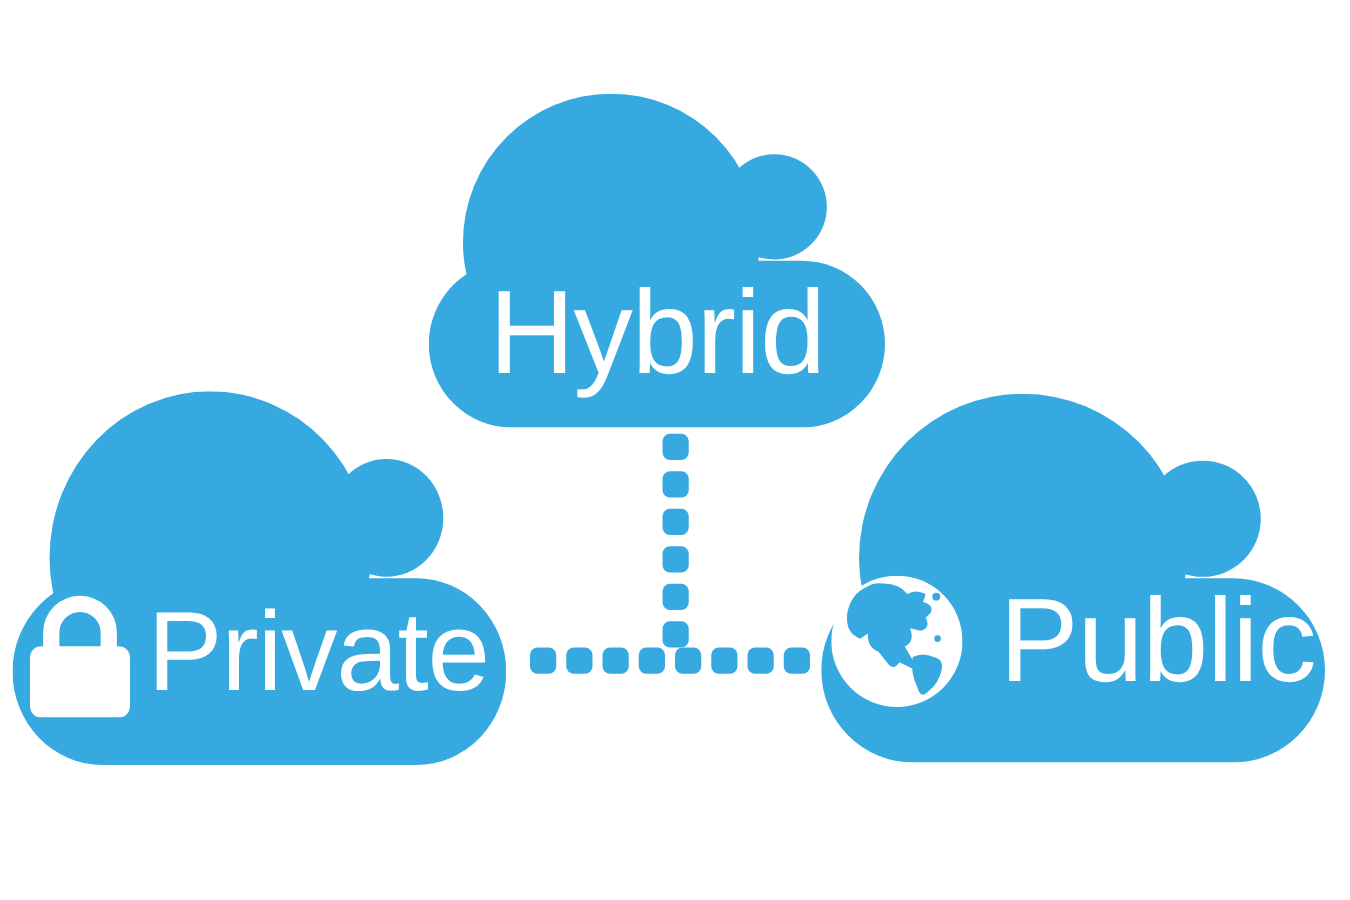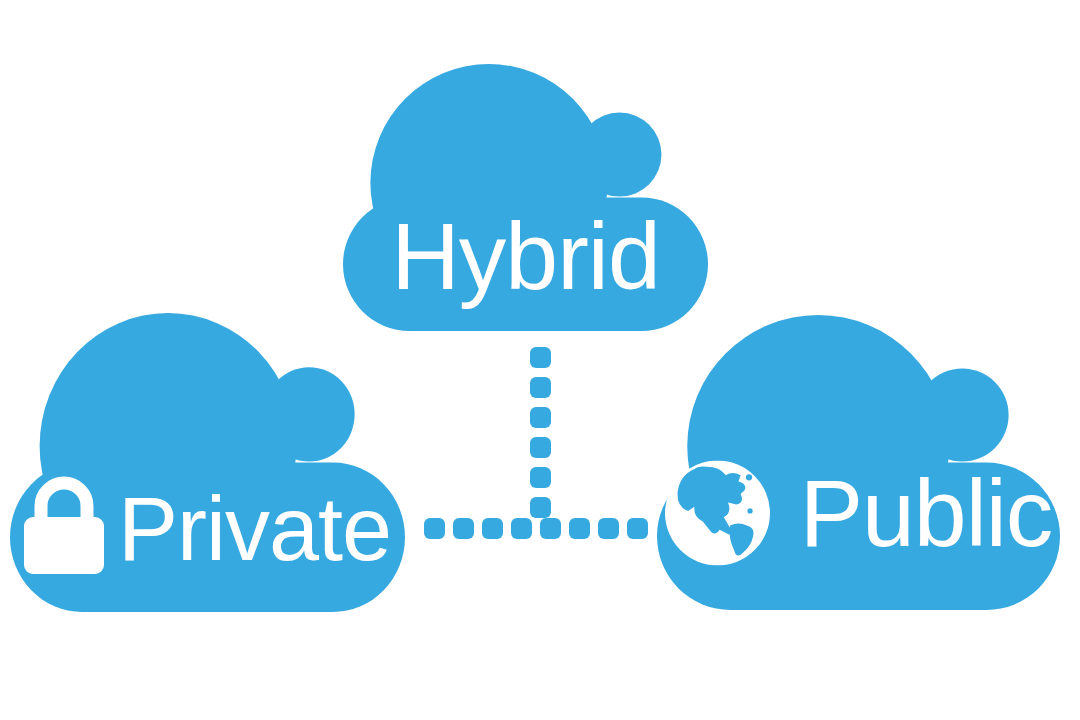--- a/index.html
+++ b/index.html
@@ -22,25 +22,25 @@
     display:flex;align-items:center;justify-content:center;
     transform:translateY(-50%);
   }
   .cloud-label{
     color:var(--text-white);
     font-weight:300;
     letter-spacing:-1px;
     line-height:1;
     white-space:nowrap;
   }
-  #cloud-hybrid{left:343px;top:64px;width:365px;height:267px;}
+  #cloud-hybrid{left:343px;top:75px;width:365px;height:267px;}
   #cloud-hybrid .cloud-content{top:72%;}
   #cloud-hybrid .cloud-label{font-size:95px;}
   #cloud-private{left:10px;top:313px;width:395px;height:299px;}
-  #cloud-private .cloud-content{top:70%;gap:14px;align-items:flex-end;}
+  #cloud-private .cloud-content{top:70%;gap:14px;}
   #cloud-private .cloud-label{font-size:90px;}
   #cloud-public{left:657px;top:315px;width:403px;height:295px;}
   #cloud-public .cloud-content{top:67%;gap:30px;}
   #cloud-public .cloud-label{font-size:95px;}
   .node-icon{flex:0 0 auto;display:block;}
   .lock-icon-svg{width:80px;height:104px;}
   .globe-icon-svg{width:105px;height:105px;}
   .connector{position:absolute;display:flex;}
   .connector .dot{
     width:21px;height:21px;border-radius:6px;

